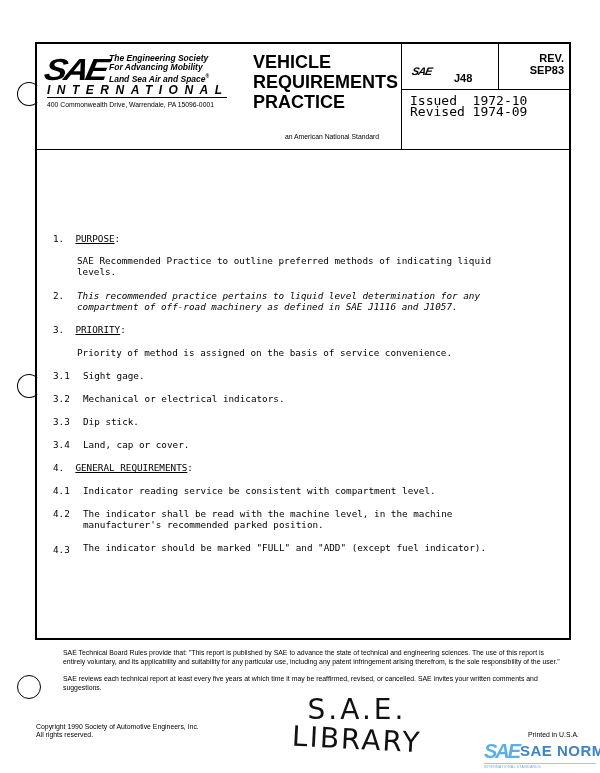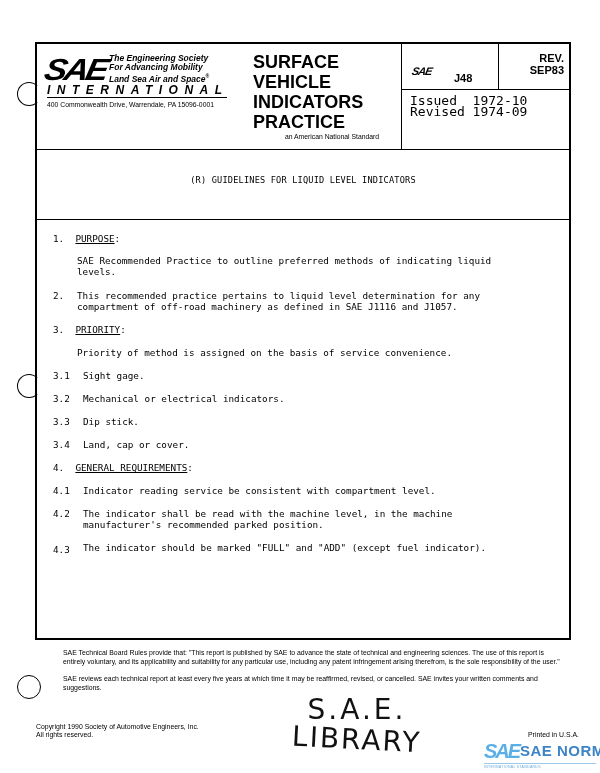--- a/index.html
+++ b/index.html
@@ -312,53 +312,49 @@
       <div class="tagline">
         <div>The Engineering Society</div>
         <div>For Advancing Mobility</div>
         <div><span>Land Sea Air and Space</span><sup style="font-size:5px">®</sup></div>
       </div>
       <div class="intl">INTERNATIONAL</div>
       <div class="address">400 Commonwealth Drive, Warrendale, PA 15096-0001</div>
     </div>
 
     <div class="title-block">
-      <div class="main-title-line">SURFACE</div>
       <div class="main-title-line">VEHICLE</div>
-      <div class="main-title-line">INDICATORS</div>
+      <div class="main-title-line">REQUIREMENTS</div>
       <div class="main-title-line">PRACTICE</div>
     </div>
     <div class="ans">an American National Standard</div>
 
     <div class="right-block">
       <div class="doc-id-cell">
         <span class="mini-sae">SAE</span>
         <span class="doc-number">J48</span>
       </div>
       <div class="rev-cell">
         <div class="rev-label">
           <div>REV.</div>
           <div>SEP83</div>
         </div>
       </div>
       <div class="dates"><div>Issued  1972-10</div><div>Revised 1974-09</div></div>
     </div>
   </div>
 
-  <div class="title-row">
-    <div class="doc-subject">(R) GUIDELINES FOR LIQUID LEVEL INDICATORS</div>
-  </div>
 
   <div class="body-area">
     <div class="para" style="left:16px; top:13px;"><span>1.</span>  <span class="u">PURPOSE</span><span>:</span></div>
     <div class="para" style="left:40px; top:35px;">SAE Recommended Practice to outline preferred methods of indicating liquid
 levels.</div>
 
     <div class="para" style="left:16px; top:70px;">2.</div>
-    <div class="para" style="left:40px; top:70px;">This recommended practice pertains to liquid level determination for any
+    <div class="para" style="left:40px; top:70px;font-style:italic;">This recommended practice pertains to liquid level determination for any
 compartment of off-road machinery as defined in SAE J1116 and J1057.</div>
 
     <div class="para" style="left:16px; top:104px;"><span>3.</span>  <span class="u">PRIORITY</span><span>:</span></div>
     <div class="para" style="left:40px; top:127px;">Priority of method is assigned on the basis of service convenience.</div>
 
     <div class="para" style="left:16px; top:150px;">3.1</div>
     <div class="para" style="left:46px; top:150px;">Sight gage.</div>
 
     <div class="para" style="left:16px; top:173px;">3.2</div>
     <div class="para" style="left:46px; top:173px;">Mechanical or electrical indicators.</div>

